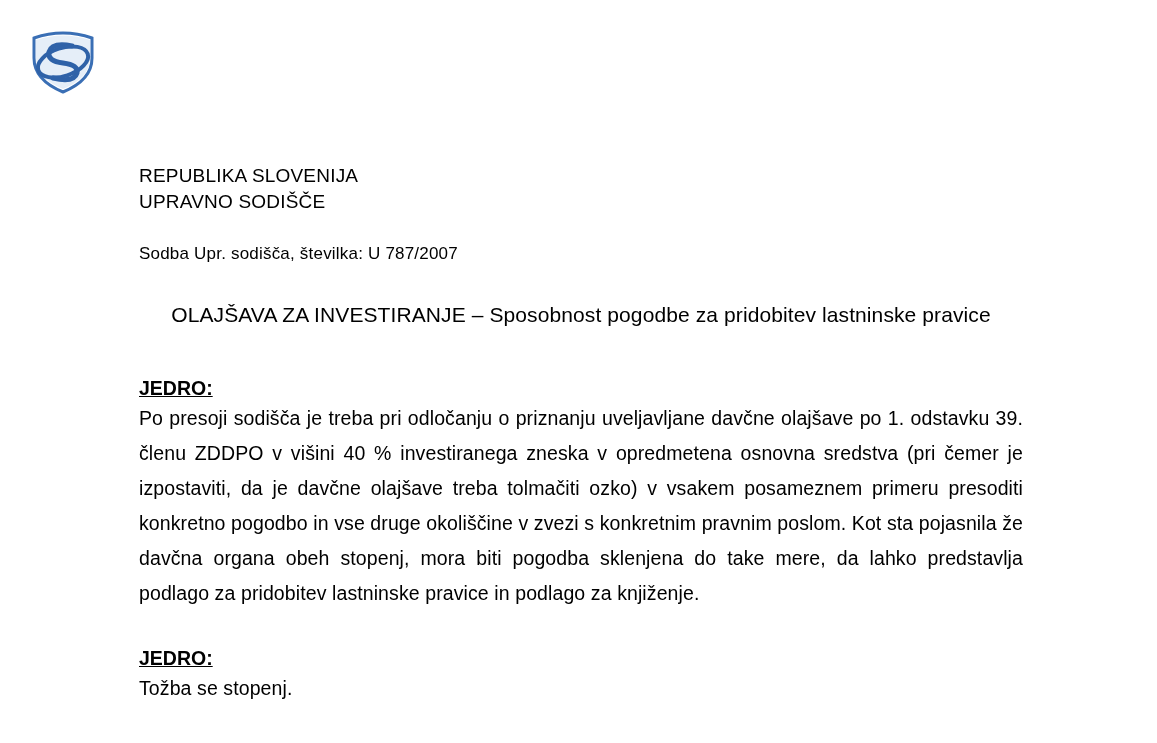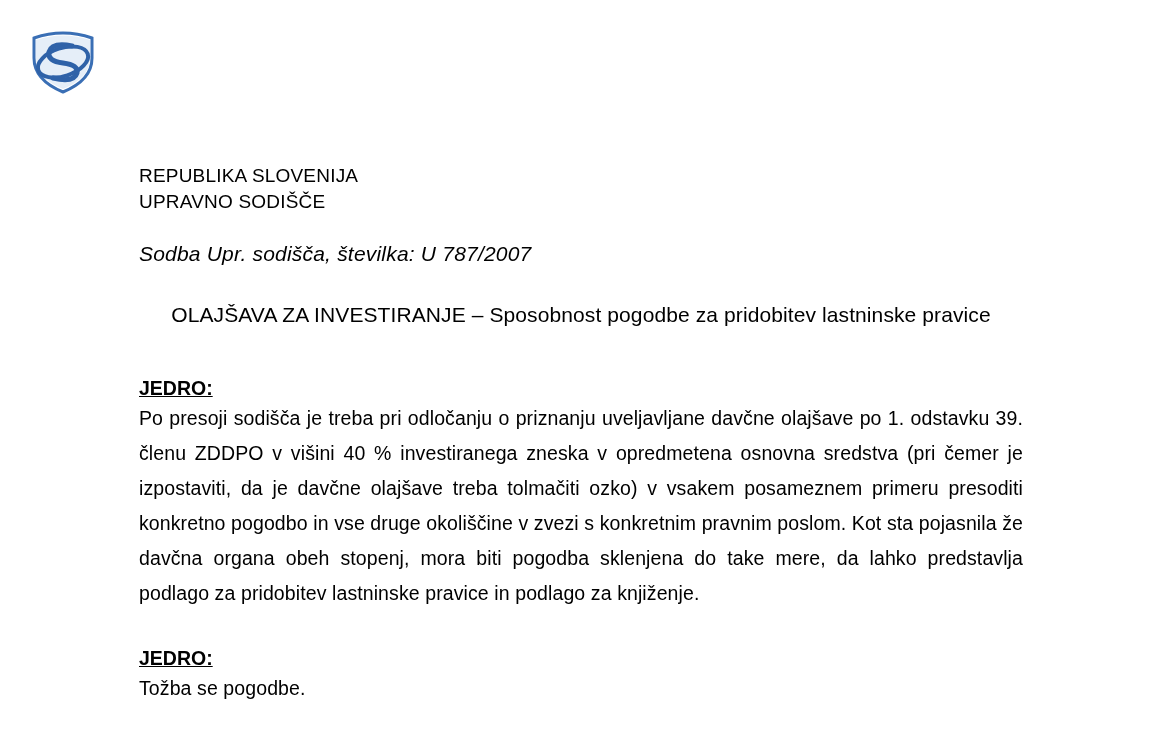--- a/index.html
+++ b/index.html
@@ -36,24 +36,23 @@
     top: 163px;
     width: 884px;
   }
   .hdr-line {
     font-size: 19px;
     line-height: 26px;
     letter-spacing: 0.2px;
   }
   .spacer-1 { height: 26px; }
   .meta-line {
-    font-size: 21px;
+    font-size: 17px;
     line-height: 26px;
     letter-spacing: 0.2px;
-    font-style: italic;
   }
   .title {
     margin-top: 33px;
     font-size: 21px;
     font-weight: normal;
     text-align: center;
     line-height: 29px;
     letter-spacing: 0.1px;
     padding: 0 22px;
   }
@@ -102,16 +101,16 @@
     <div class="spacer-1"></div>
 
     <div class="meta-line">Sodba Upr. sodišča, številka: U 787/2007</div>
 
     <div class="title">OLAJŠAVA ZA INVESTIRANJE – Sposobnost pogodbe za pridobitev lastninske pravice</div>
 
     <div class="section-label">JEDRO:</div>
     <div class="body-text">Po presoji sodišča je treba pri odločanju o priznanju uveljavljane davčne olajšave po 1. odstavku 39. členu ZDDPO v višini 40 % investiranega zneska v opredmetena osnovna sredstva (pri čemer je izpostaviti, da je davčne olajšave treba tolmačiti ozko) v vsakem posameznem primeru presoditi konkretno pogodbo in vse druge okoliščine v zvezi s konkretnim pravnim poslom. Kot sta pojasnila že davčna organa obeh stopenj, mora biti pogodba sklenjena do take mere, da lahko predstavlja podlago za pridobitev lastninske pravice in podlago za knjiženje.</div>
 
     <div class="section-label tight">JEDRO:</div>
-    <div class="body-text plain">Tožba se pogodbe.</div>
+    <div class="body-text plain">Tožba se stopenj.</div>
 
   </div>
 </div>
 
 </body></html>

